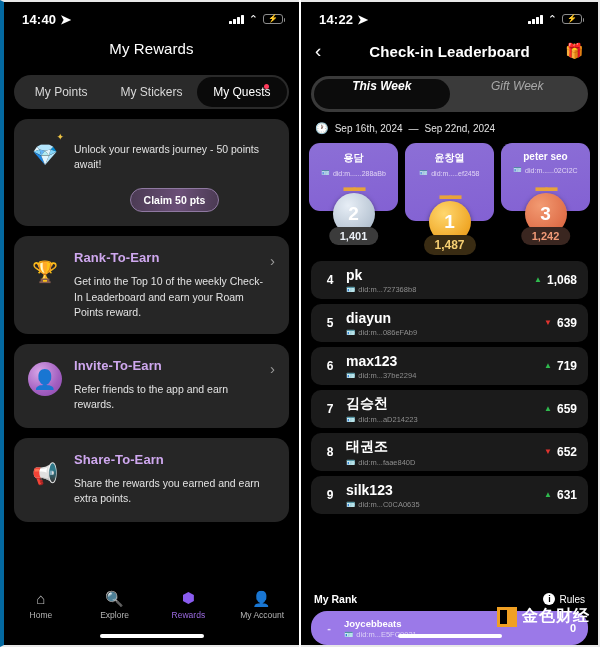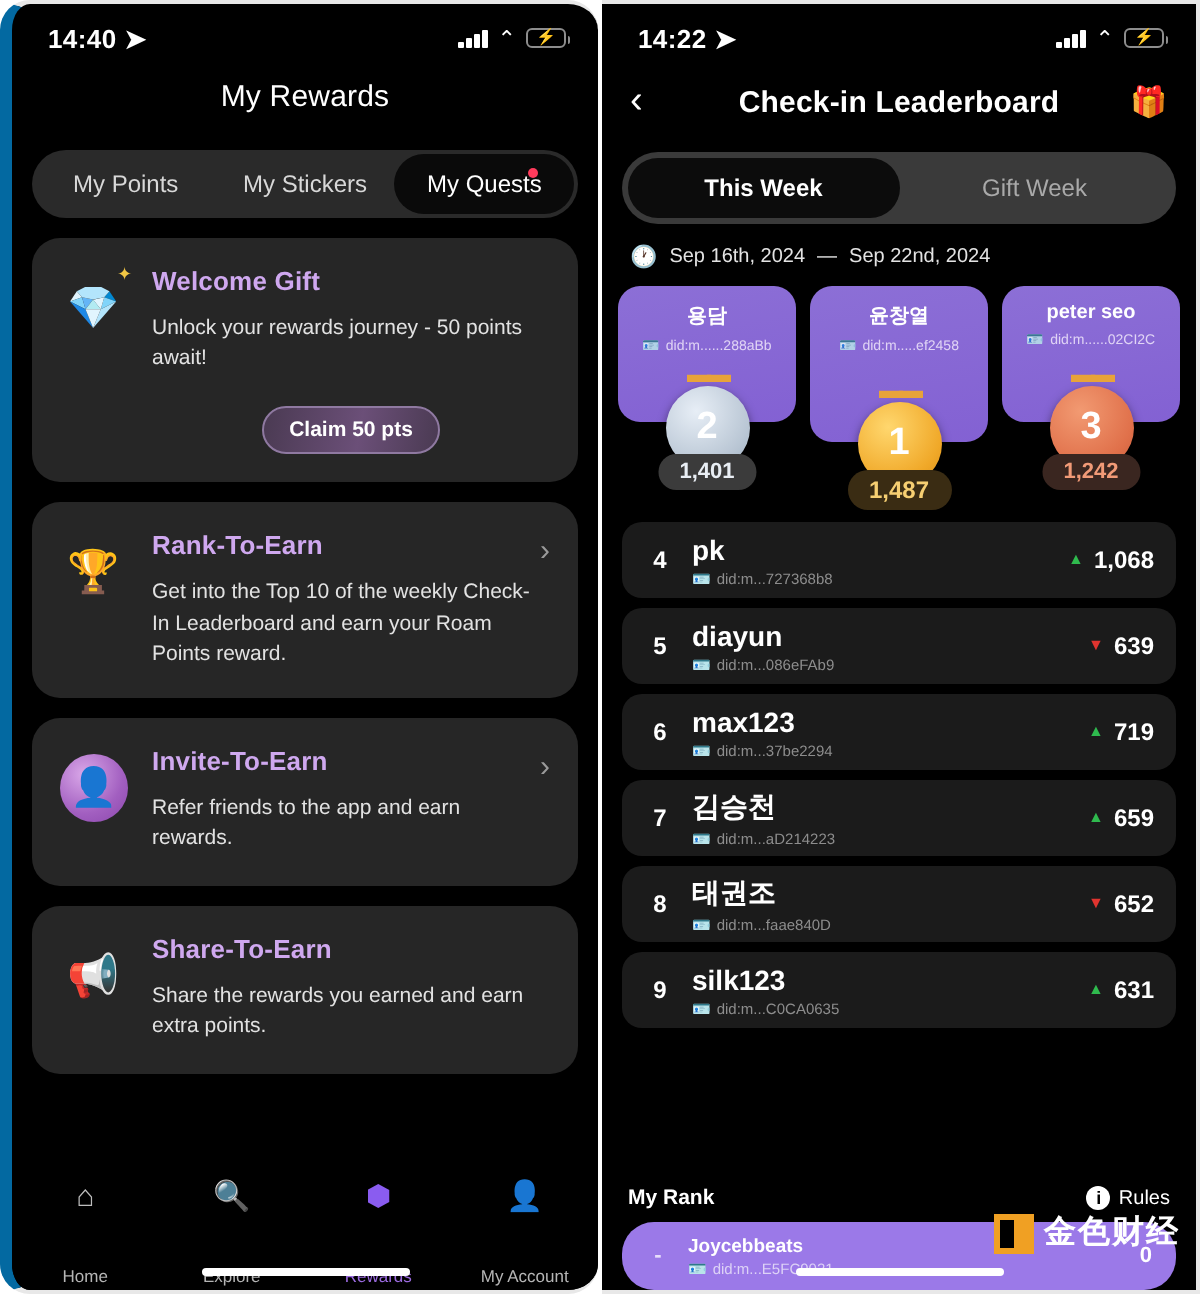--- a/index.html
+++ b/index.html
@@ -9,21 +9,21 @@
     display:flex; gap:2px;
     -webkit-font-smoothing:antialiased;
   }
   .phone {
     width:299px; height:647px;
     background:#000000; color:#ffffff;
     position:relative; overflow:hidden;
     border-top:2px solid #e8e8e8;
     border-bottom:2px solid #e8e8e8;
   }
-  .phone.left  { border-left:6px solid #0369a1;border-radius:15px; }
+  .phone.left  { border-left:4px solid #0369a1; }
   .phone.right { border-right:2px solid #e8e8e8; }
 
   
   .statusbar {
     height:30px; display:flex; align-items:center;
     justify-content:space-between;
     padding:4px 16px 0 18px;
   }
   .sb-time { font-size:13px; font-weight:700; letter-spacing:.2px; display:flex; align-items:center; gap:4px; }
   .sb-right { display:flex; align-items:center; gap:5px; }
@@ -84,39 +84,39 @@
     display:flex;align-items:center;justify-content:center;font-size:19px;color:#f3e4fa;
   }
 
   
   .navbar {
     position:absolute; left:0; right:0; bottom:0; height:64px;
     background:#000; display:flex; align-items:flex-start; padding-top:9px;
   }
   .nav-item { flex:1; display:flex; flex-direction:column; align-items:center; gap:4px; }
   .nav-glyph { font-size:15px; line-height:1; color:#bdbdbd; height:16px; display:flex;align-items:center;}
-  .nav-label { font-size:8.5px; color:#b5b5b5;margin-top:23px; }
+  .nav-label { font-size:8.5px; color:#b5b5b5; }
   .nav-item.active .nav-label { color:#9b6ae0; }
   .hex { width:11px;height:12px;background:#8a5cf0;
         clip-path:polygon(50% 0,100% 25%,100% 75%,50% 100%,0 75%,0 25%); position:relative;}
   .hex::after{content:"✦";position:absolute;right:-7px;top:-6px;font-size:7px;color:#b98cf5;}
   .home-bar {
     position:absolute; bottom:7px; left:50%; transform:translateX(-50%);
     width:104px; height:4px; background:#fff; border-radius:3px;
   }
 
   
   .lb-head { display:flex; align-items:center; padding:6px 14px 2px; height:34px; }
   .back-ico { font-size:19px; color:#fff; width:20px; }
   .lb-title { flex:1; text-align:center; font-size:15px; font-weight:700; letter-spacing:.1px; }
   .gift-ico { width:20px; text-align:right; font-size:15px; }
 
   .seg2 { margin:10px 10px 0; height:36px; background:#3a3a3a; border-radius:20px; display:flex; padding:3px; }
-  .seg2 .tab { flex:1; display:flex; align-items:center; justify-content:center;
-              font-size:12px; border-radius:18px; color:#a9a9a9; }
+  .seg2 .tab { flex:1; display:flex; justify-content:center;
+              font-size:12px; border-radius:18px; color:#a9a9a9;font-style:italic; }
   .seg2 .tab.active { background:#0c0c0c; color:#fff; font-weight:700; }
 
   .daterange { display:flex; align-items:center; gap:6px; padding:10px 14px 6px; font-size:10px; color:#e3e3e3; }
   .clock-ico { font-size:11px; color:#ddd; }
 
   
   .podium { display:flex; gap:7px; padding:2px 8px 0; align-items:flex-start; }
   .pod { flex:1; position:relative; padding-bottom:34px; }
   .pod-card {
     background:linear-gradient(170deg,#8c6fd6,#8361d3);
@@ -228,21 +228,20 @@
     <div class="tab active">
       <span>My Quests</span>
       <span class="dot-badge"></span>
     </div>
   </div>
 
   <div class="cards">
 
     <div class="card">
       <div class="card-ico">💎<span class="sparkle" style="font-size:9px;position:absolute;top:-2px;right:0;">✦</span></div>
-      <div class="card-title">Welcome Gift</div>
       <div class="card-desc">Unlock your rewards journey - 50 points await!</div>
       <div class="claim-wrap">
         <div class="claim">Claim 50 pts</div>
       </div>
     </div>
 
     <div class="card tall">
       <div class="card-ico">🏆</div>
       <div class="card-title">Rank-To-Earn</div>
       <div class="card-desc">Get into the Top 10 of the weekly Check-In Leaderboard and earn your Roam Points reward.</div>

